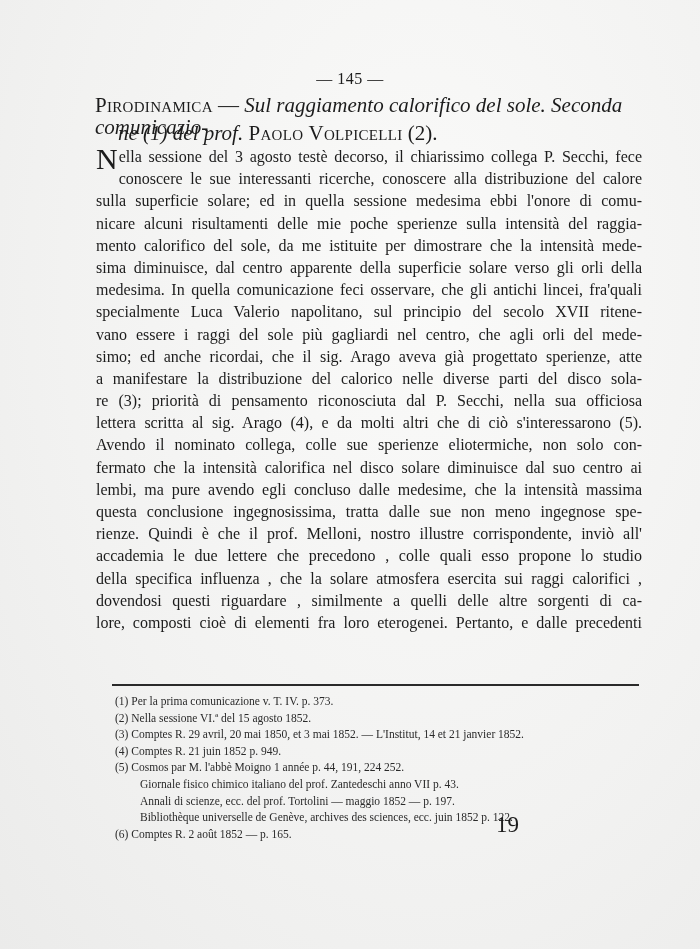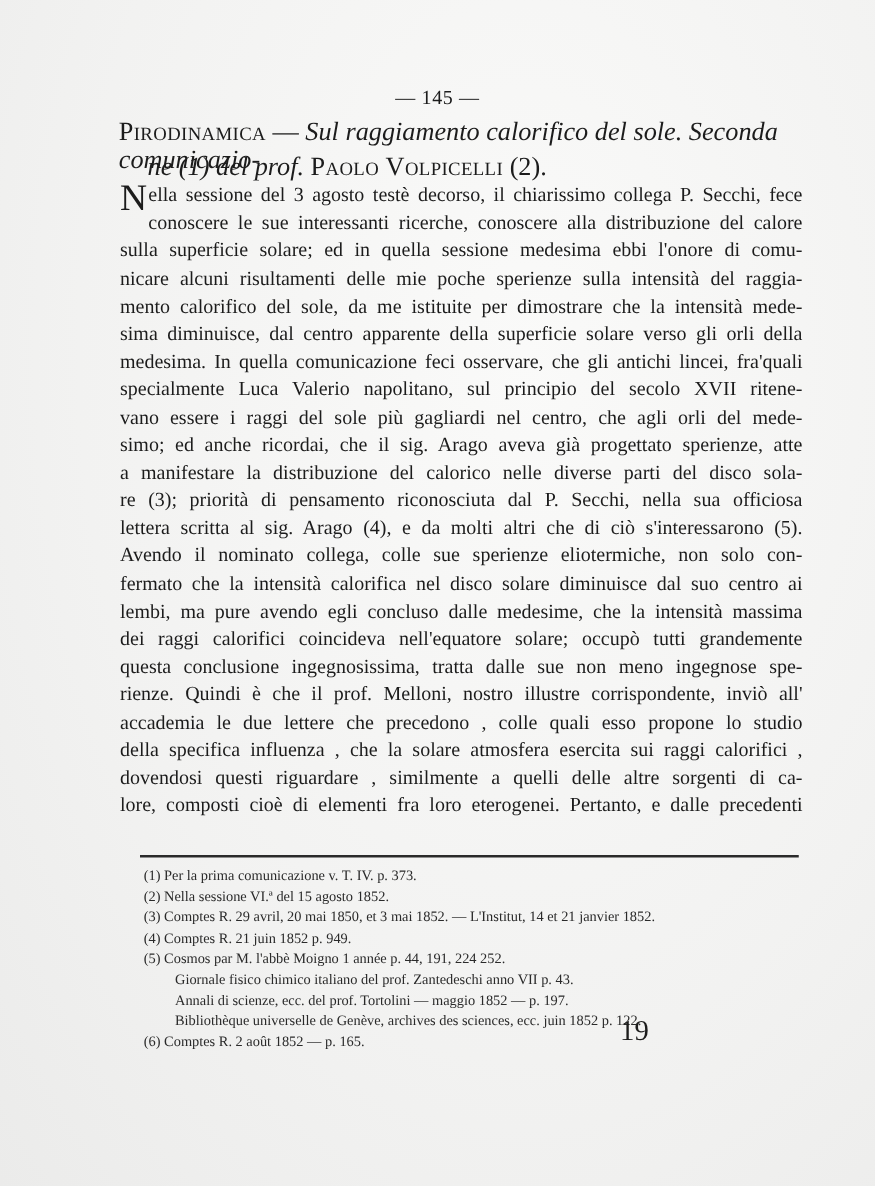--- a/index.html
+++ b/index.html
@@ -50,21 +50,20 @@
     <span class="line">medesima. In quella comunicazione feci osservare, che gli antichi lincei, fra'quali</span>
     <span class="line">specialmente Luca Valerio napolitano, sul principio del secolo XVII ritene-</span>
     <span class="line">vano essere i raggi del sole più gagliardi nel centro, che agli orli del mede-</span>
     <span class="line">simo; ed anche ricordai, che il sig. Arago aveva già progettato sperienze, atte</span>
     <span class="line">a manifestare la distribuzione del calorico nelle diverse parti del disco sola-</span>
     <span class="line">re (3); priorità di pensamento riconosciuta dal P. Secchi, nella sua officiosa</span>
     <span class="line">lettera scritta al sig. Arago (4), e da molti altri che di ciò s'interessarono (5).</span>
     <span class="line">Avendo il nominato collega, colle sue sperienze eliotermiche, non solo con-</span>
     <span class="line">fermato che la intensità calorifica nel disco solare diminuisce dal suo centro ai</span>
     <span class="line">lembi, ma pure avendo egli concluso dalle medesime, che la intensità massima</span>
-    <span class="line">dei raggi calorifici coincideva nell'equatore solare; occupò tutti grandemente</span>
     <span class="line">questa conclusione ingegnosissima, tratta dalle sue non meno ingegnose spe-</span>
     <span class="line">rienze. Quindi è che il prof. Melloni, nostro illustre corrispondente, inviò all'</span>
     <span class="line">accademia le due lettere che precedono , colle quali esso propone lo studio</span>
     <span class="line">della specifica influenza , che la solare atmosfera esercita sui raggi calorifici ,</span>
     <span class="line">dovendosi questi riguardare , similmente a quelli delle altre sorgenti di ca-</span>
     <span class="line">lore, composti cioè di elementi fra loro eterogenei. Pertanto, e dalle precedenti</span>
   </div>
 
   <div class="rule"></div>
 

